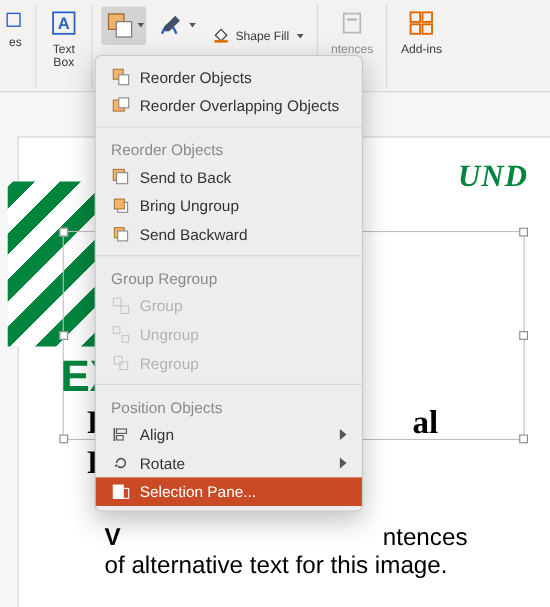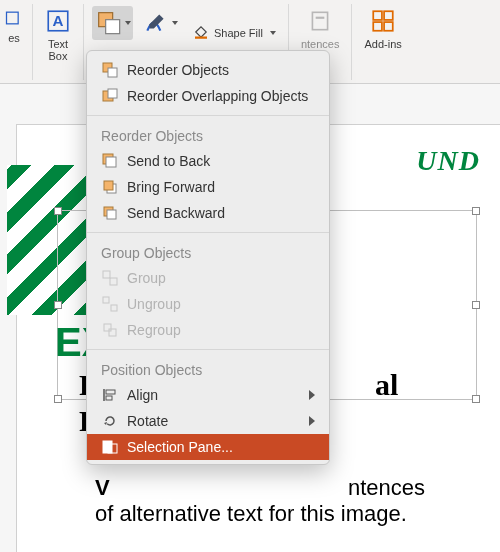--- a/index.html
+++ b/index.html
@@ -332,34 +332,34 @@
       </span>
     <span>Send to Back</span>
   </div>
   <div class="menu-item">
     <span class="mi-ico">
         <svg viewBox="0 0 18 18">
           <rect x="6" y="6" width="9" height="9" fill="#fff" stroke="#888"></rect>
           <rect x="3" y="3" width="9" height="9" fill="#f4b46b" stroke="#a87a3a"></rect>
         </svg>
       </span>
-    <span>Bring Forward</span>
+    <span>Bring Ungroup</span>
   </div>
   <div class="menu-item">
     <span class="mi-ico">
         <svg viewBox="0 0 18 18">
           <rect x="3" y="3" width="9" height="9" fill="#f4b46b" stroke="#a87a3a"></rect>
           <rect x="6" y="6" width="9" height="9" fill="#fff" stroke="#888"></rect>
         </svg>
       </span>
     <span>Send Backward</span>
   </div>
 
   <div class="menu-divider"></div>
-  <div class="menu-section-label">Group Objects</div>
+  <div class="menu-section-label">Group Regroup</div>
 
   <div class="menu-item disabled">
     <span class="mi-ico">
         <svg viewBox="0 0 18 18">
           <rect x="2" y="2" width="7" height="7" fill="none" stroke="#c7c7c7"></rect>
           <rect x="9" y="9" width="7" height="7" fill="none" stroke="#c7c7c7"></rect>
         </svg>
       </span>
     <span>Group</span>
   </div>

